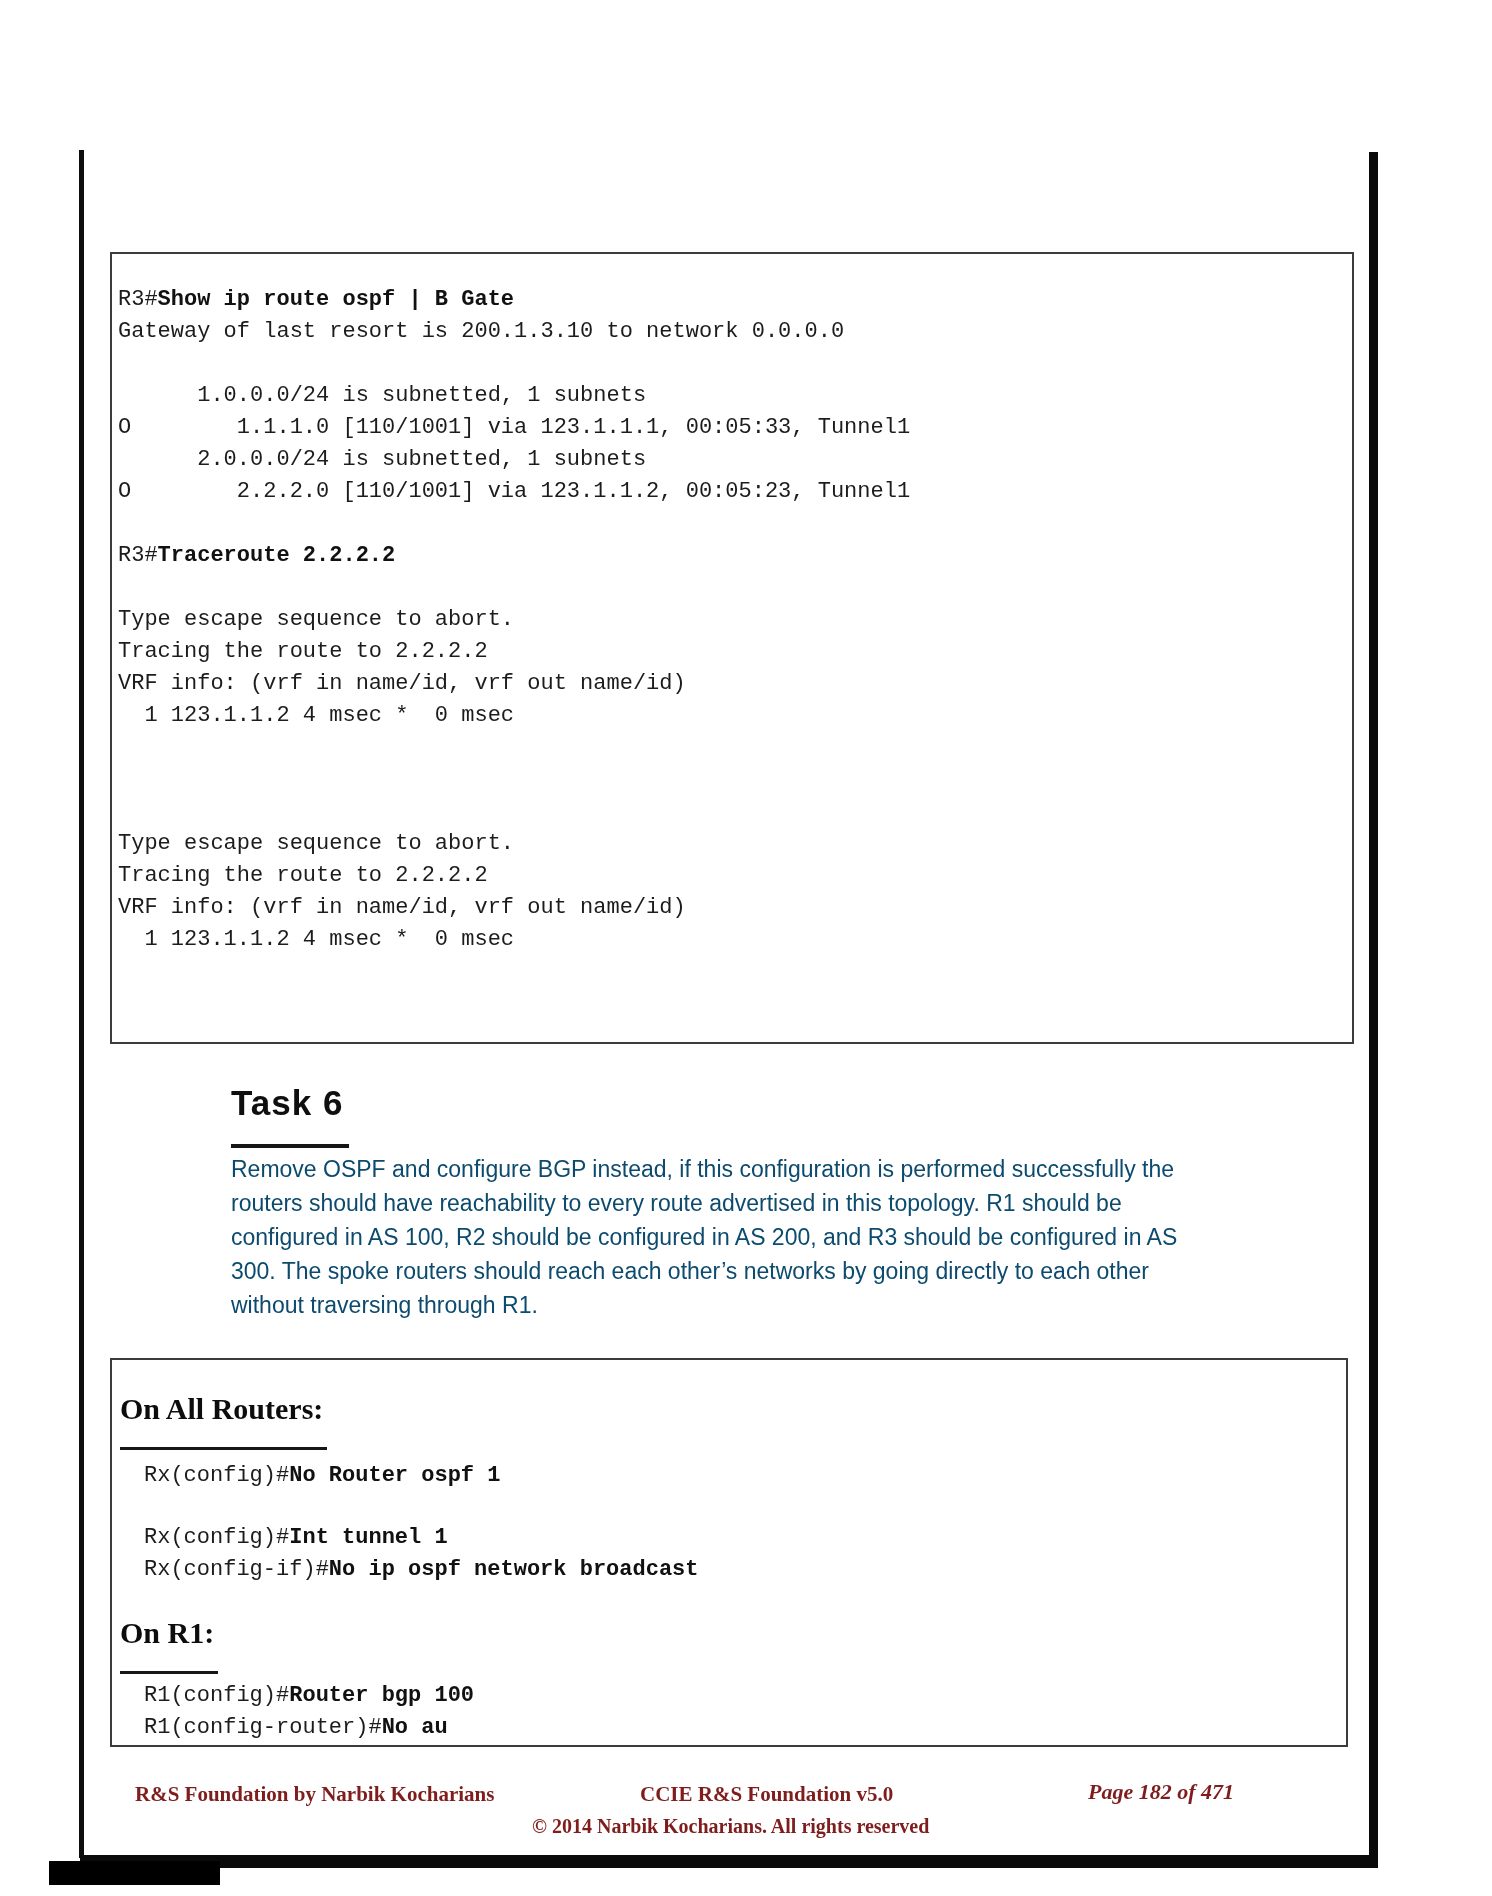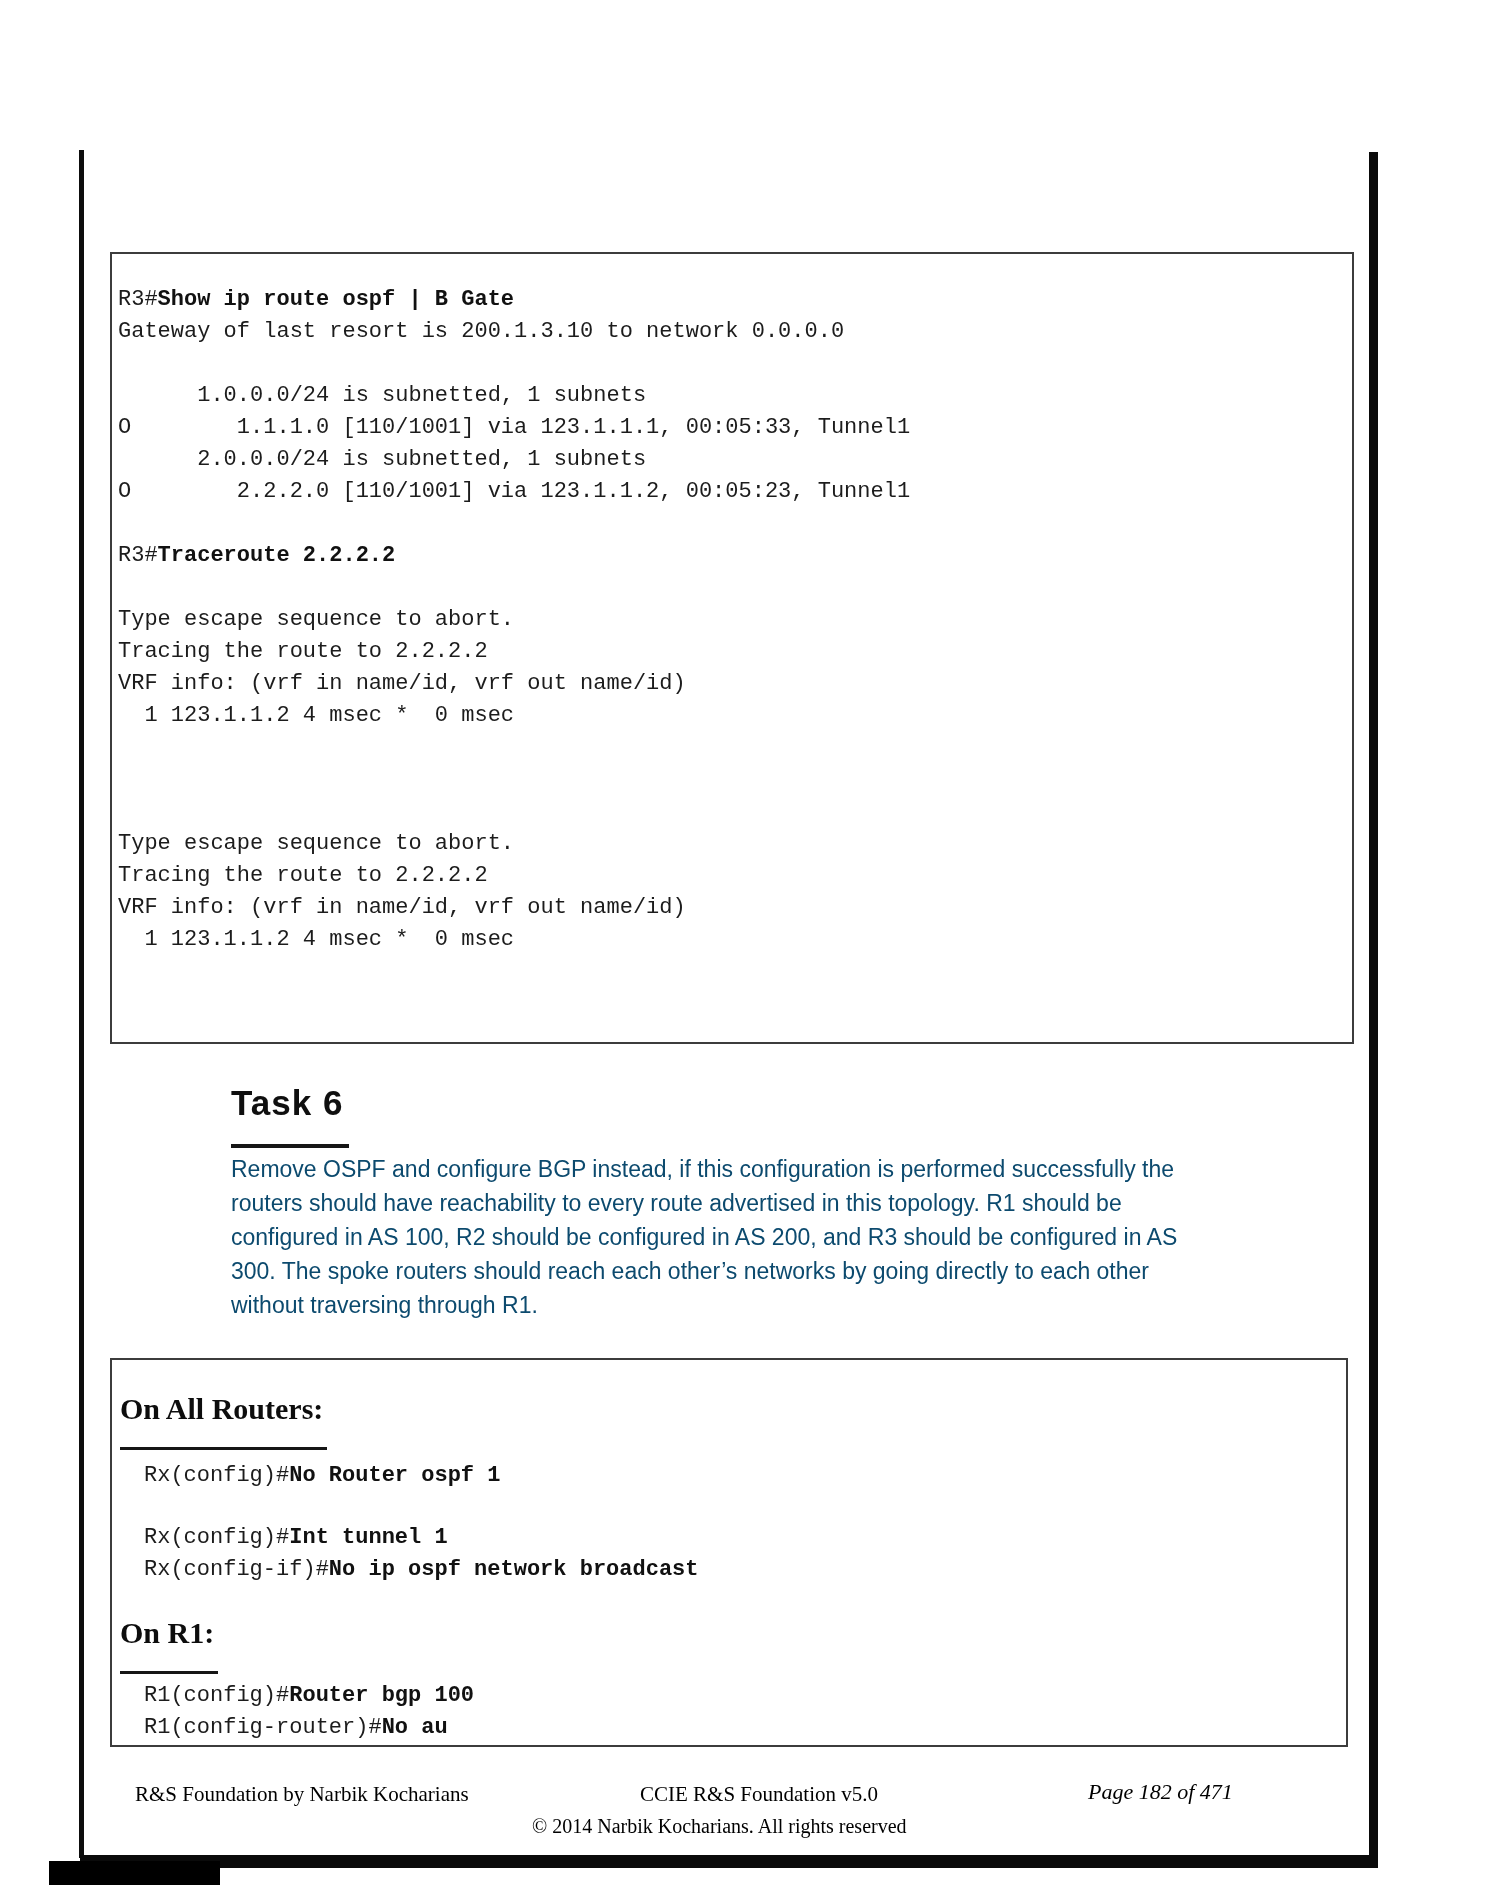--- a/index.html
+++ b/index.html
@@ -77,21 +77,21 @@
   #cfg-line-1 { top: 100px; }
   #cfg-line-2 { top: 162px; }
   #cfg-line-3 { top: 194px; }
   #cfg-line-4 { top: 320px; }
   #cfg-line-5 { top: 352px; }
 
   
   .footer-text {
     position: absolute;
     font-family: "Liberation Serif", serif;
-    font-weight: normal; color: #000000;
+    font-weight: bold; color: #7f1d1d;
     font-size: 21px; line-height: 26px;
     white-space: nowrap;
   }
   #footer-left   { left: 135px;  top: 1781px; }
   #footer-center { left: 640px;  top: 1781px; }
   #footer-page   { left: 1088px; top: 1779px; font-style: italic; font-size: 22px; }
   #footer-copy   { left: 532px;  top: 1813px; font-size: 20px; }
 </style>
 </head>
 <body>

